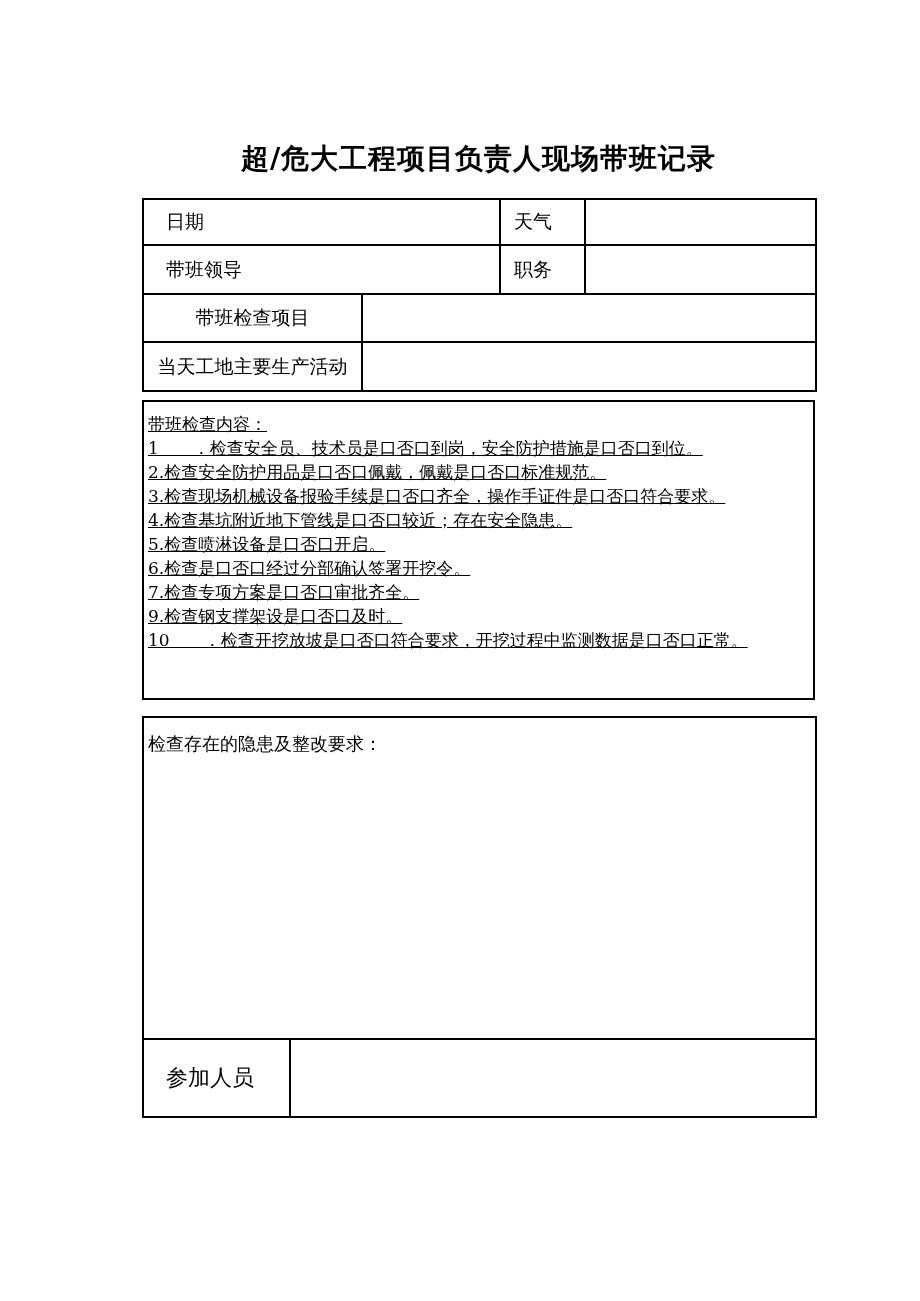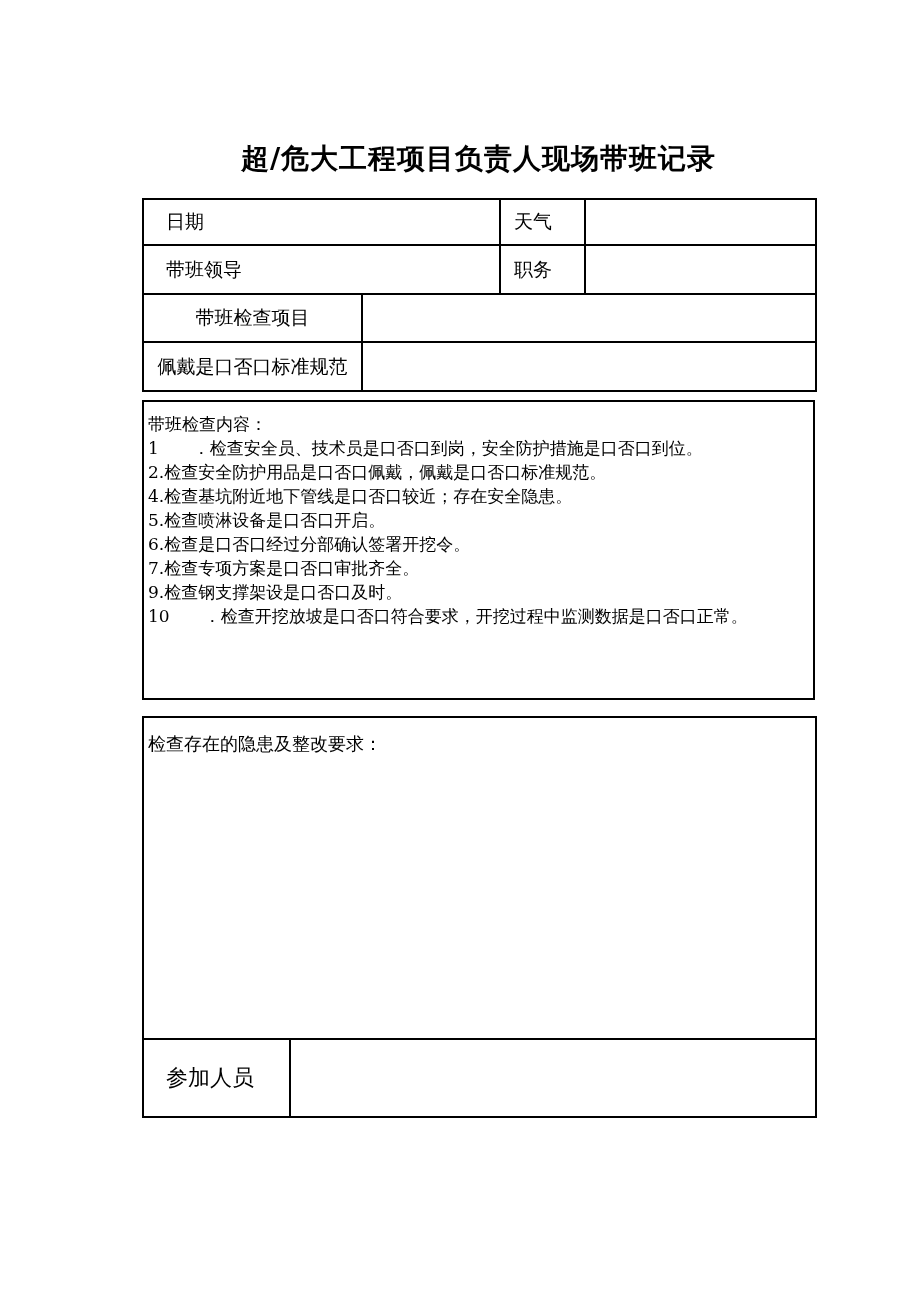--- a/index.html
+++ b/index.html
@@ -32,21 +32,21 @@
   .header-table .r4 { height: 49px; }
   .label-left { text-align: left; padding-left: 22px; }
   .label-mid  { text-align: left; padding-left: 13px; font-family: Liberation Mono, monospace; }
   .label-center { text-align: center; }
 
   .checklist-box {
     position: absolute; left: 0; top: 400px;
     width: 673px; height: 300px;
     border: 2px solid #000;
     padding: 10px 6px 0 4px;
-    font-size: 17px; line-height: 24px;
+    font-size: 17px; line-height: 24px; text-decoration: underline;
   }
   .checklist-line { white-space: nowrap; }
 
   .lower-table { position: absolute; left: 0; top: 708px; }
   .hazards-cell {
     height: 322px;
     vertical-align: top;
     text-align: left;
     padding: 14px 8px 0 4px;
     font-size: 18px;
@@ -81,30 +81,31 @@
       <tr class="r2">
         <td colspan="2" class="label-left">带班领导</td>
         <td class="label-mid">职务</td>
         <td></td>
       </tr>
       <tr class="r3">
         <td class="label-center">带班检查项目</td>
         <td colspan="3"></td>
       </tr>
       <tr class="r4">
-        <td class="label-center">佩戴是口否口标准规范</td>
+        <td class="label-center">当天工地主要生产活动</td>
         <td colspan="3"></td>
       </tr>
     </tbody>
       </table>
 
     <div class="checklist-box">
       <div class="checklist-line">带班检查内容：</div>
       <div class="checklist-line">1　　．检查安全员、技术员是口否口到岗，安全防护措施是口否口到位。</div>
       <div class="checklist-line">2.检查安全防护用品是口否口佩戴，佩戴是口否口标准规范。</div>
+      <div class="checklist-line">3.检查现场机械设备报验手续是口否口齐全，操作手证件是口否口符合要求。</div>
       <div class="checklist-line">4.检查基坑附近地下管线是口否口较近；存在安全隐患。</div>
       <div class="checklist-line">5.检查喷淋设备是口否口开启。</div>
       <div class="checklist-line">6.检查是口否口经过分部确认签署开挖令。</div>
       <div class="checklist-line">7.检查专项方案是口否口审批齐全。</div>
       <div class="checklist-line">9.检查钢支撑架设是口否口及时。</div>
       <div class="checklist-line">10　　．检查开挖放坡是口否口符合要求，开挖过程中监测数据是口否口正常。</div>
     </div>
 
     <table class="lower-table">
       <colgroup>

